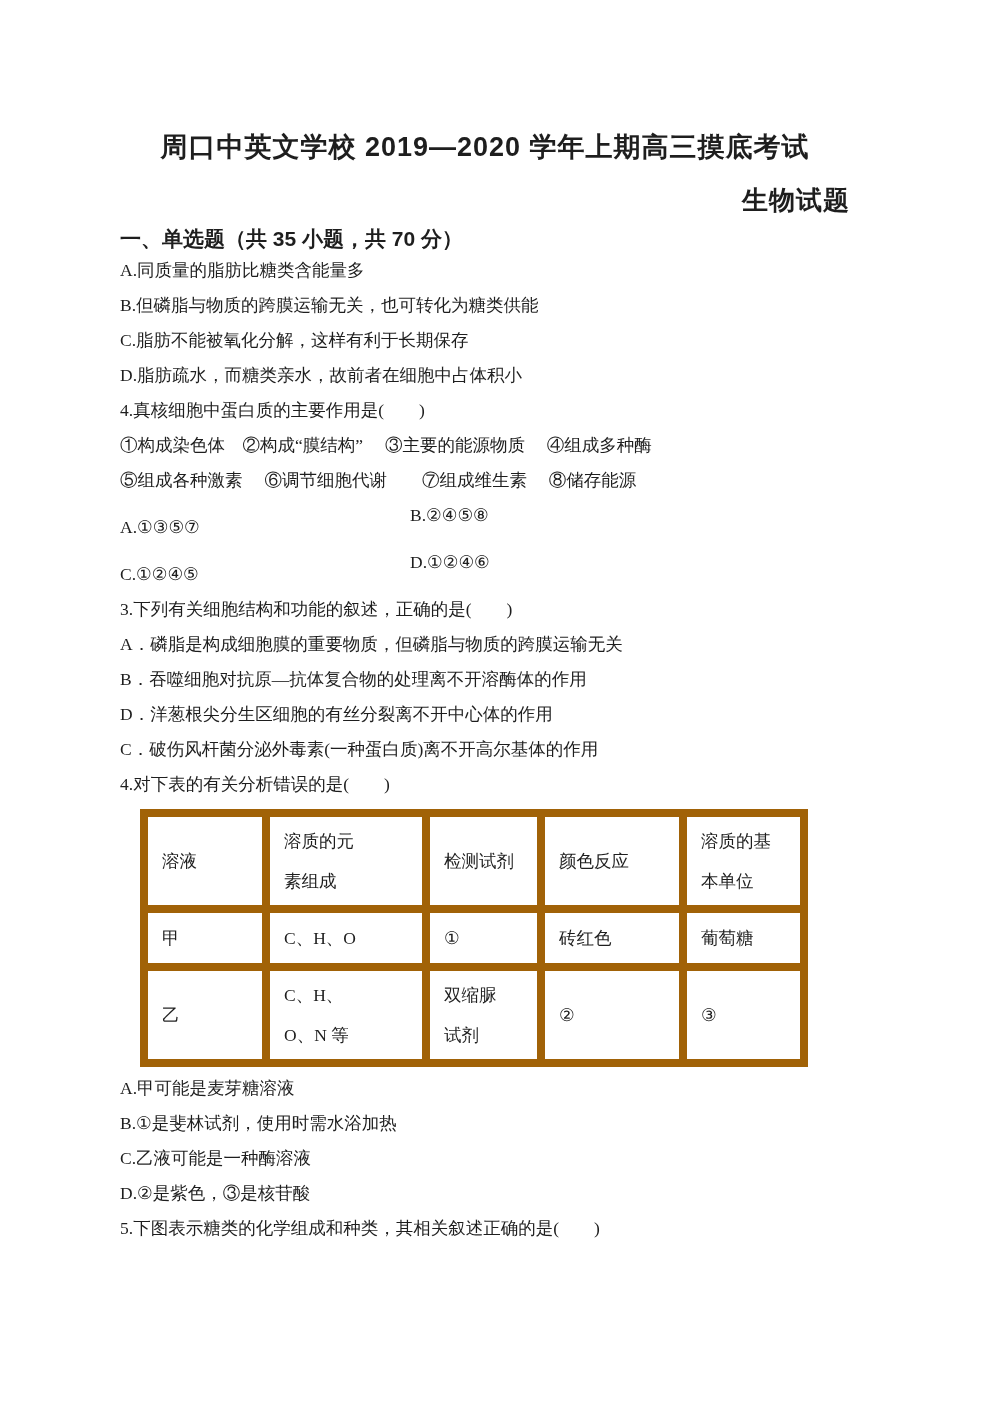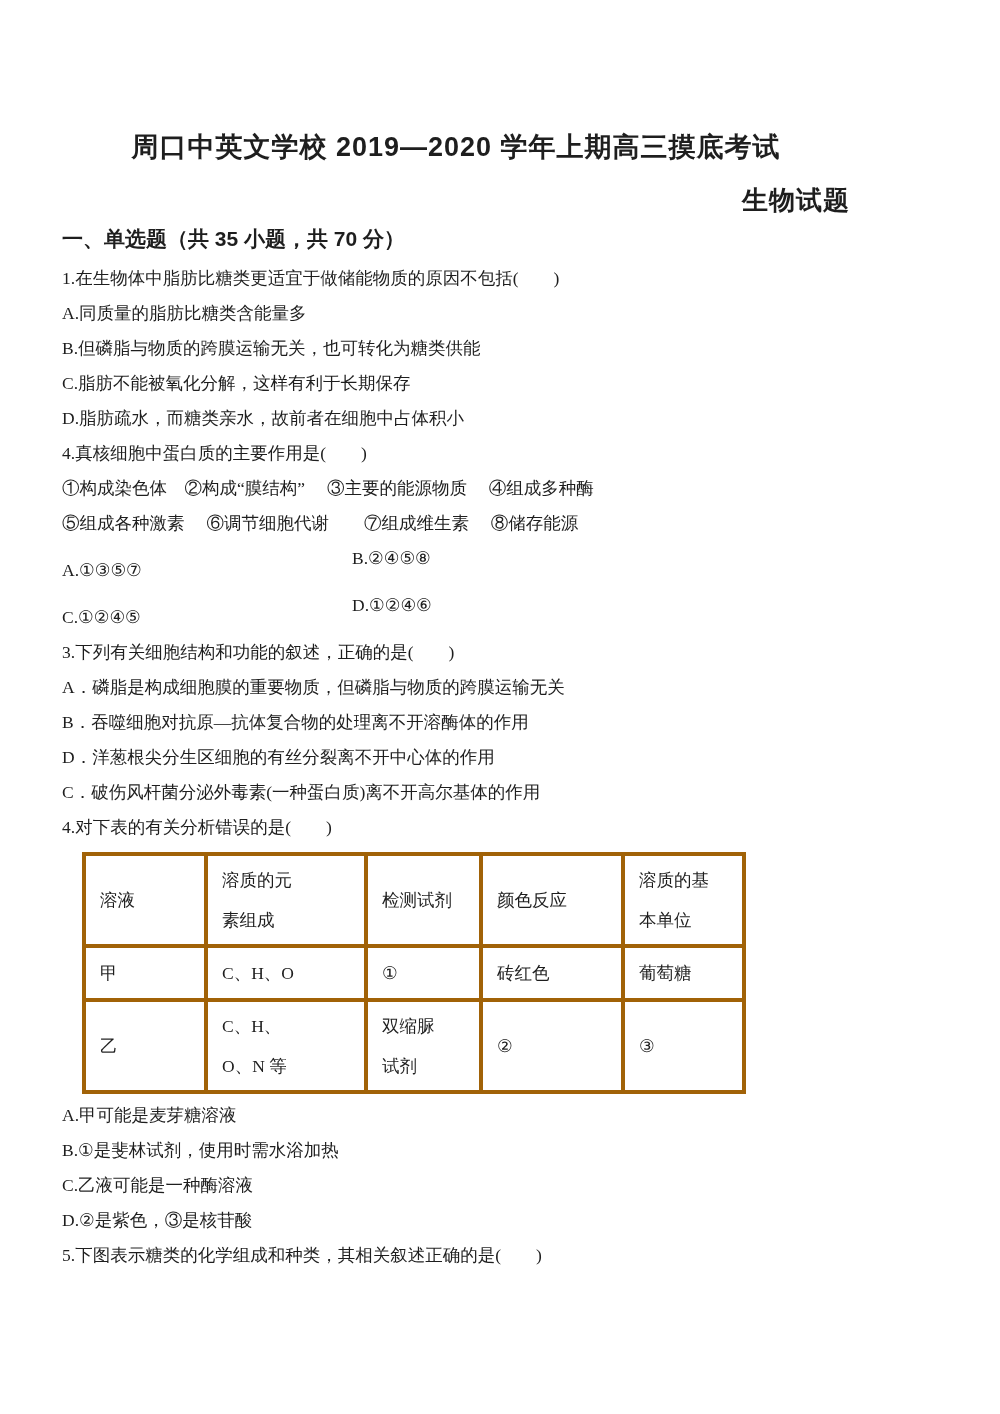--- a/index.html
+++ b/index.html
@@ -14,21 +14,21 @@
     overflow: hidden;
     color: #1e1e1e;
     font-family: "Liberation Serif", "DejaVu Serif", serif;
   }
   .page {
     position: absolute;
     top: 0; left: 0;
     width: 1000px;
     height: 1006px;
     box-sizing: border-box;
-    padding: 130px 150px 0 62px;
+    padding: 130px 150px 0 120px;
   }
   .title {
     font-family: "Liberation Sans", "DejaVu Sans", sans-serif;
     font-weight: bold;
     font-size: 27px;
     line-height: 34px;
     text-align: center;
     letter-spacing: 1px;
   }
   .subtitle {
@@ -64,40 +64,39 @@
     margin-top: 12px;
   }
   table.qtable {
     border-collapse: collapse;
     table-layout: fixed;
     width: 660px;
     margin: 7px 0 4px 20px;
     font-size: 17.5px;
   }
   table.qtable td {
-    border: 4px solid #a16207;
+    border: 8px solid #a16207;
     padding: 4px 10px 4px 14px;
     vertical-align: middle;
     white-space: pre-line;
     line-height: 40px;
   }
   tr.t-head td { height: 78px; }
   tr.t-row1 td { height: 42px; }
   tr.t-row2 td { height: 80px; }
 </style>
 </head>
 <body>
 
 <div class="page">
 
   <div class="title">周口中英文学校 2019—2020 学年上期高三摸底考试</div>
   <div class="subtitle">生物试题</div>
   <div class="section">一、单选题（共 35 小题，共 70 分）</div>
 
-  <div class="line q-first">1.在生物体中脂肪比糖类更适宜于做储能物质的原因不包括(　　)</div>
   <div class="line">A.同质量的脂肪比糖类含能量多</div>
   <div class="line">B.但磷脂与物质的跨膜运输无关，也可转化为糖类供能</div>
   <div class="line">C.脂肪不能被氧化分解，这样有利于长期保存</div>
   <div class="line">D.脂肪疏水，而糖类亲水，故前者在细胞中占体积小</div>
 
   <div class="line">4.真核细胞中蛋白质的主要作用是(　　)</div>
   <div class="line">①构成染色体　②构成“膜结构”　 ③主要的能源物质　 ④组成多种酶</div>
   <div class="line">⑤组成各种激素　 ⑥调节细胞代谢　　⑦组成维生素　 ⑧储存能源</div>
   <div class="line optrow">
     <span class="col-a">A.①③⑤⑦</span>

